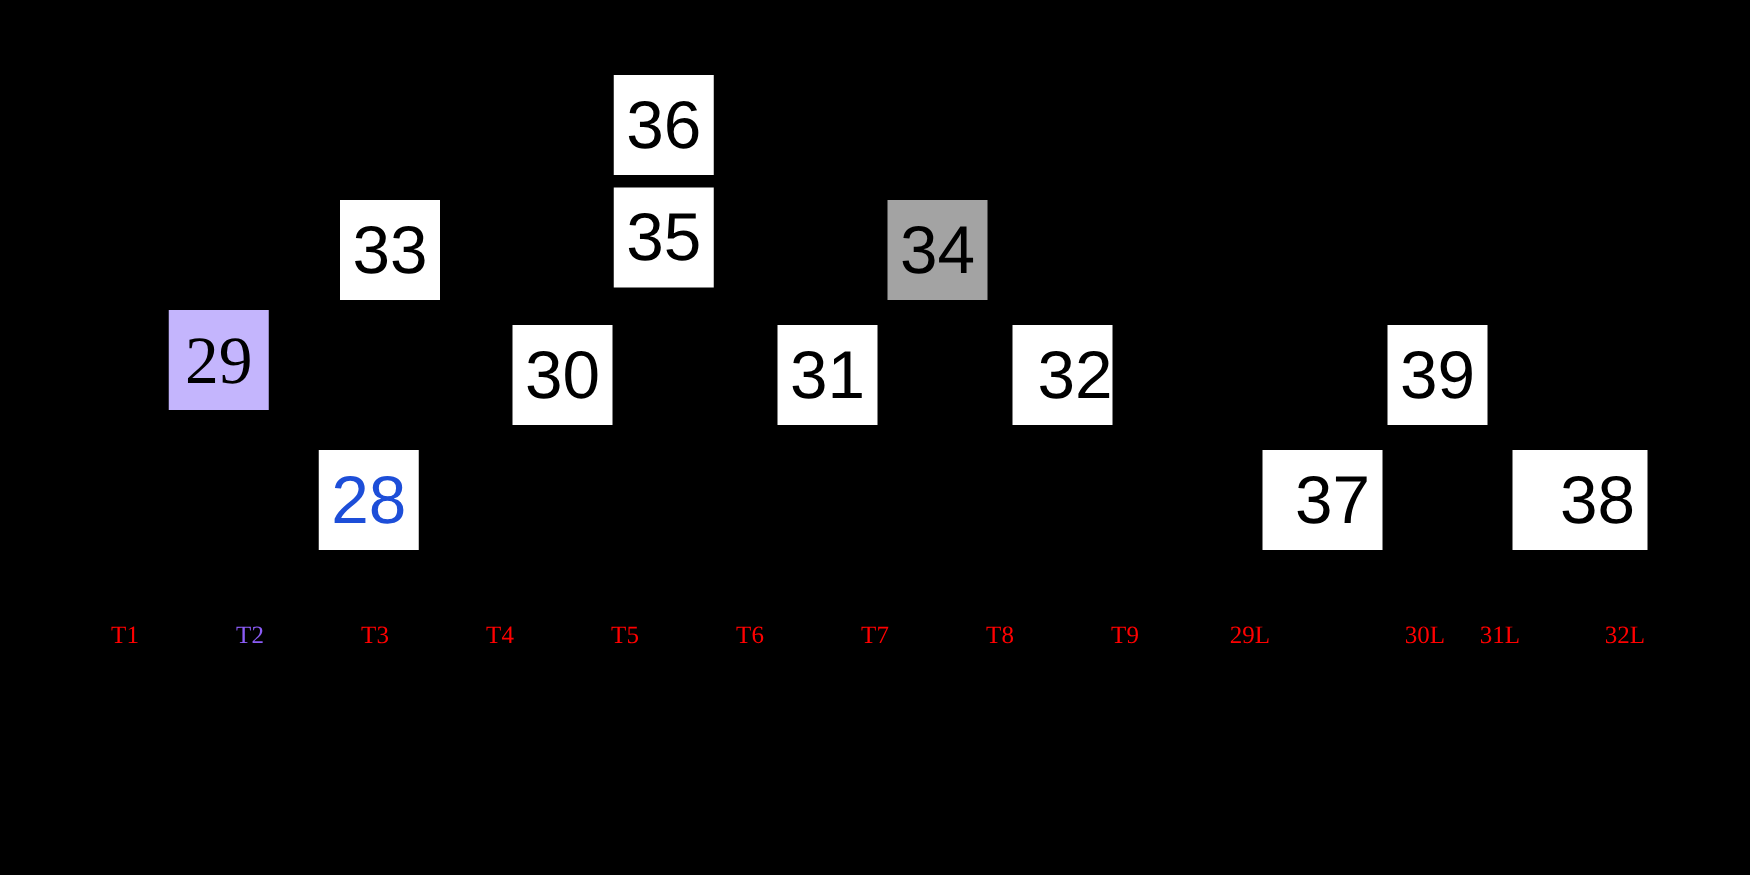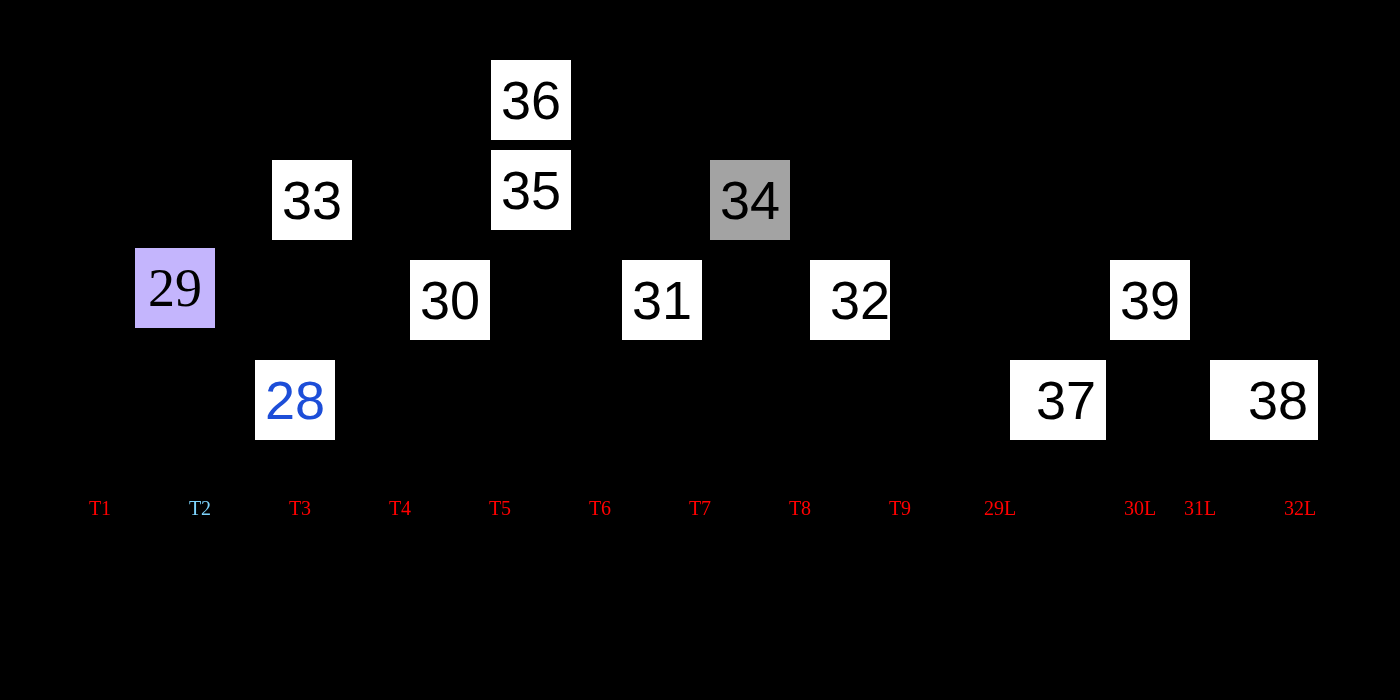--- a/index.html
+++ b/index.html
@@ -53,21 +53,21 @@
       <div class="train-box" style="left: 410px; top: 260px; background: rgb(255, 255, 255); color: rgb(0, 0, 0);">30</div>
       <div class="train-box" style="left: 610px; top: 260px; background: rgb(255, 255, 255); color: rgb(0, 0, 0); margin-left: 12px;">31</div>
       <div class="train-box" style="left: 810px; top: 260px; background: rgb(255, 255, 255); color: rgb(0, 0, 0); text-align: right;">32</div>
       <div class="train-box" style="left: 1110px; top: 260px; background: rgb(255, 255, 255); color: rgb(0, 0, 0);">39</div>
       <div class="train-box" style="left: 210px; top: 360px; background: rgb(255, 255, 255); color: #1d4ed8; margin-left: 45px;">28</div>
       <div class="train-box" style="left: 1010px; top: 360px; background: rgb(255, 255, 255); color: rgb(0, 0, 0); padding-left: 16px;">37</div>
       <div class="train-box" style="left: 1210px; top: 360px; background: rgb(255, 255, 255); color: rgb(0, 0, 0); padding-left: 28px;">38</div>
     </div>
   <div id="track-labels-layer">
       <div class="track-label" style="left: 100px; color: rgb(255, 0, 0);">T1</div>
-      <div class="track-label" style="left: 200px; color: #7dd3fc;">T2</div>
+      <div class="track-label" style="left: 200px; color: #8b5cf6;">T2</div>
       <div class="track-label" style="left: 300px; color: rgb(255, 0, 0);">T3</div>
       <div class="track-label" style="left: 400px; color: rgb(255, 0, 0);">T4</div>
       <div class="track-label" style="left: 500px; color: rgb(255, 0, 0);">T5</div>
       <div class="track-label" style="left: 600px; color: rgb(255, 0, 0);">T6</div>
       <div class="track-label" style="left: 700px; color: rgb(255, 0, 0);">T7</div>
       <div class="track-label" style="left: 800px; color: rgb(255, 0, 0);">T8</div>
       <div class="track-label" style="left: 900px; color: rgb(255, 0, 0);">T9</div>
       <div class="track-label" style="left: 1000px; color: rgb(255, 0, 0);">29L</div>
       <div class="track-label" style="left: 1100px; color: rgb(255, 0, 0); margin-left: 40px;">30L</div>
       <div class="track-label" style="left: 1200px; color: rgb(255, 0, 0);">31L</div>

